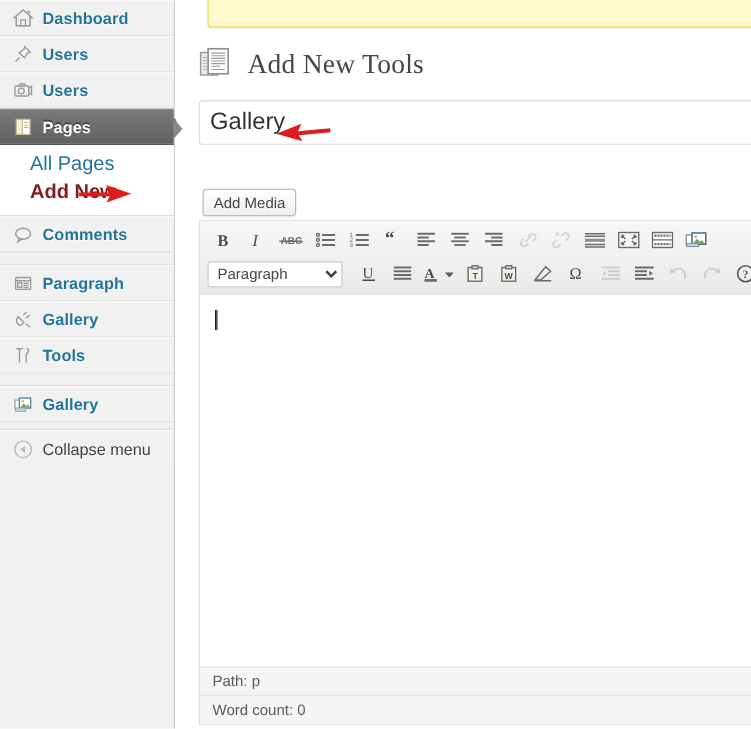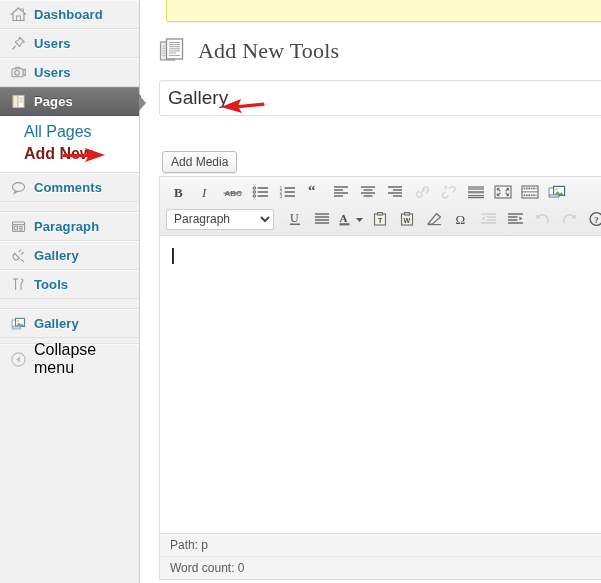--- a/index.html
+++ b/index.html
@@ -112,22 +112,22 @@
     display: flex;
     align-items: center;
     height: 29px;
     padding-left: 9px;
     box-sizing: border-box;
     background: #f1f1f1;
     border-top: 1px solid #fbfbfb;
     cursor: pointer;
   }
   .collapse-row .mi-label {
-    font-size: 16px;
-    color: #000000;
+    font-size: 13px;
+    color: #404040;
     margin-left: 7px;
     text-shadow: 0 1px 0 #fff;
   }
 
   
   .red-arrow { position: absolute; pointer-events: none; }
 
   
   #main {
     position: absolute;

